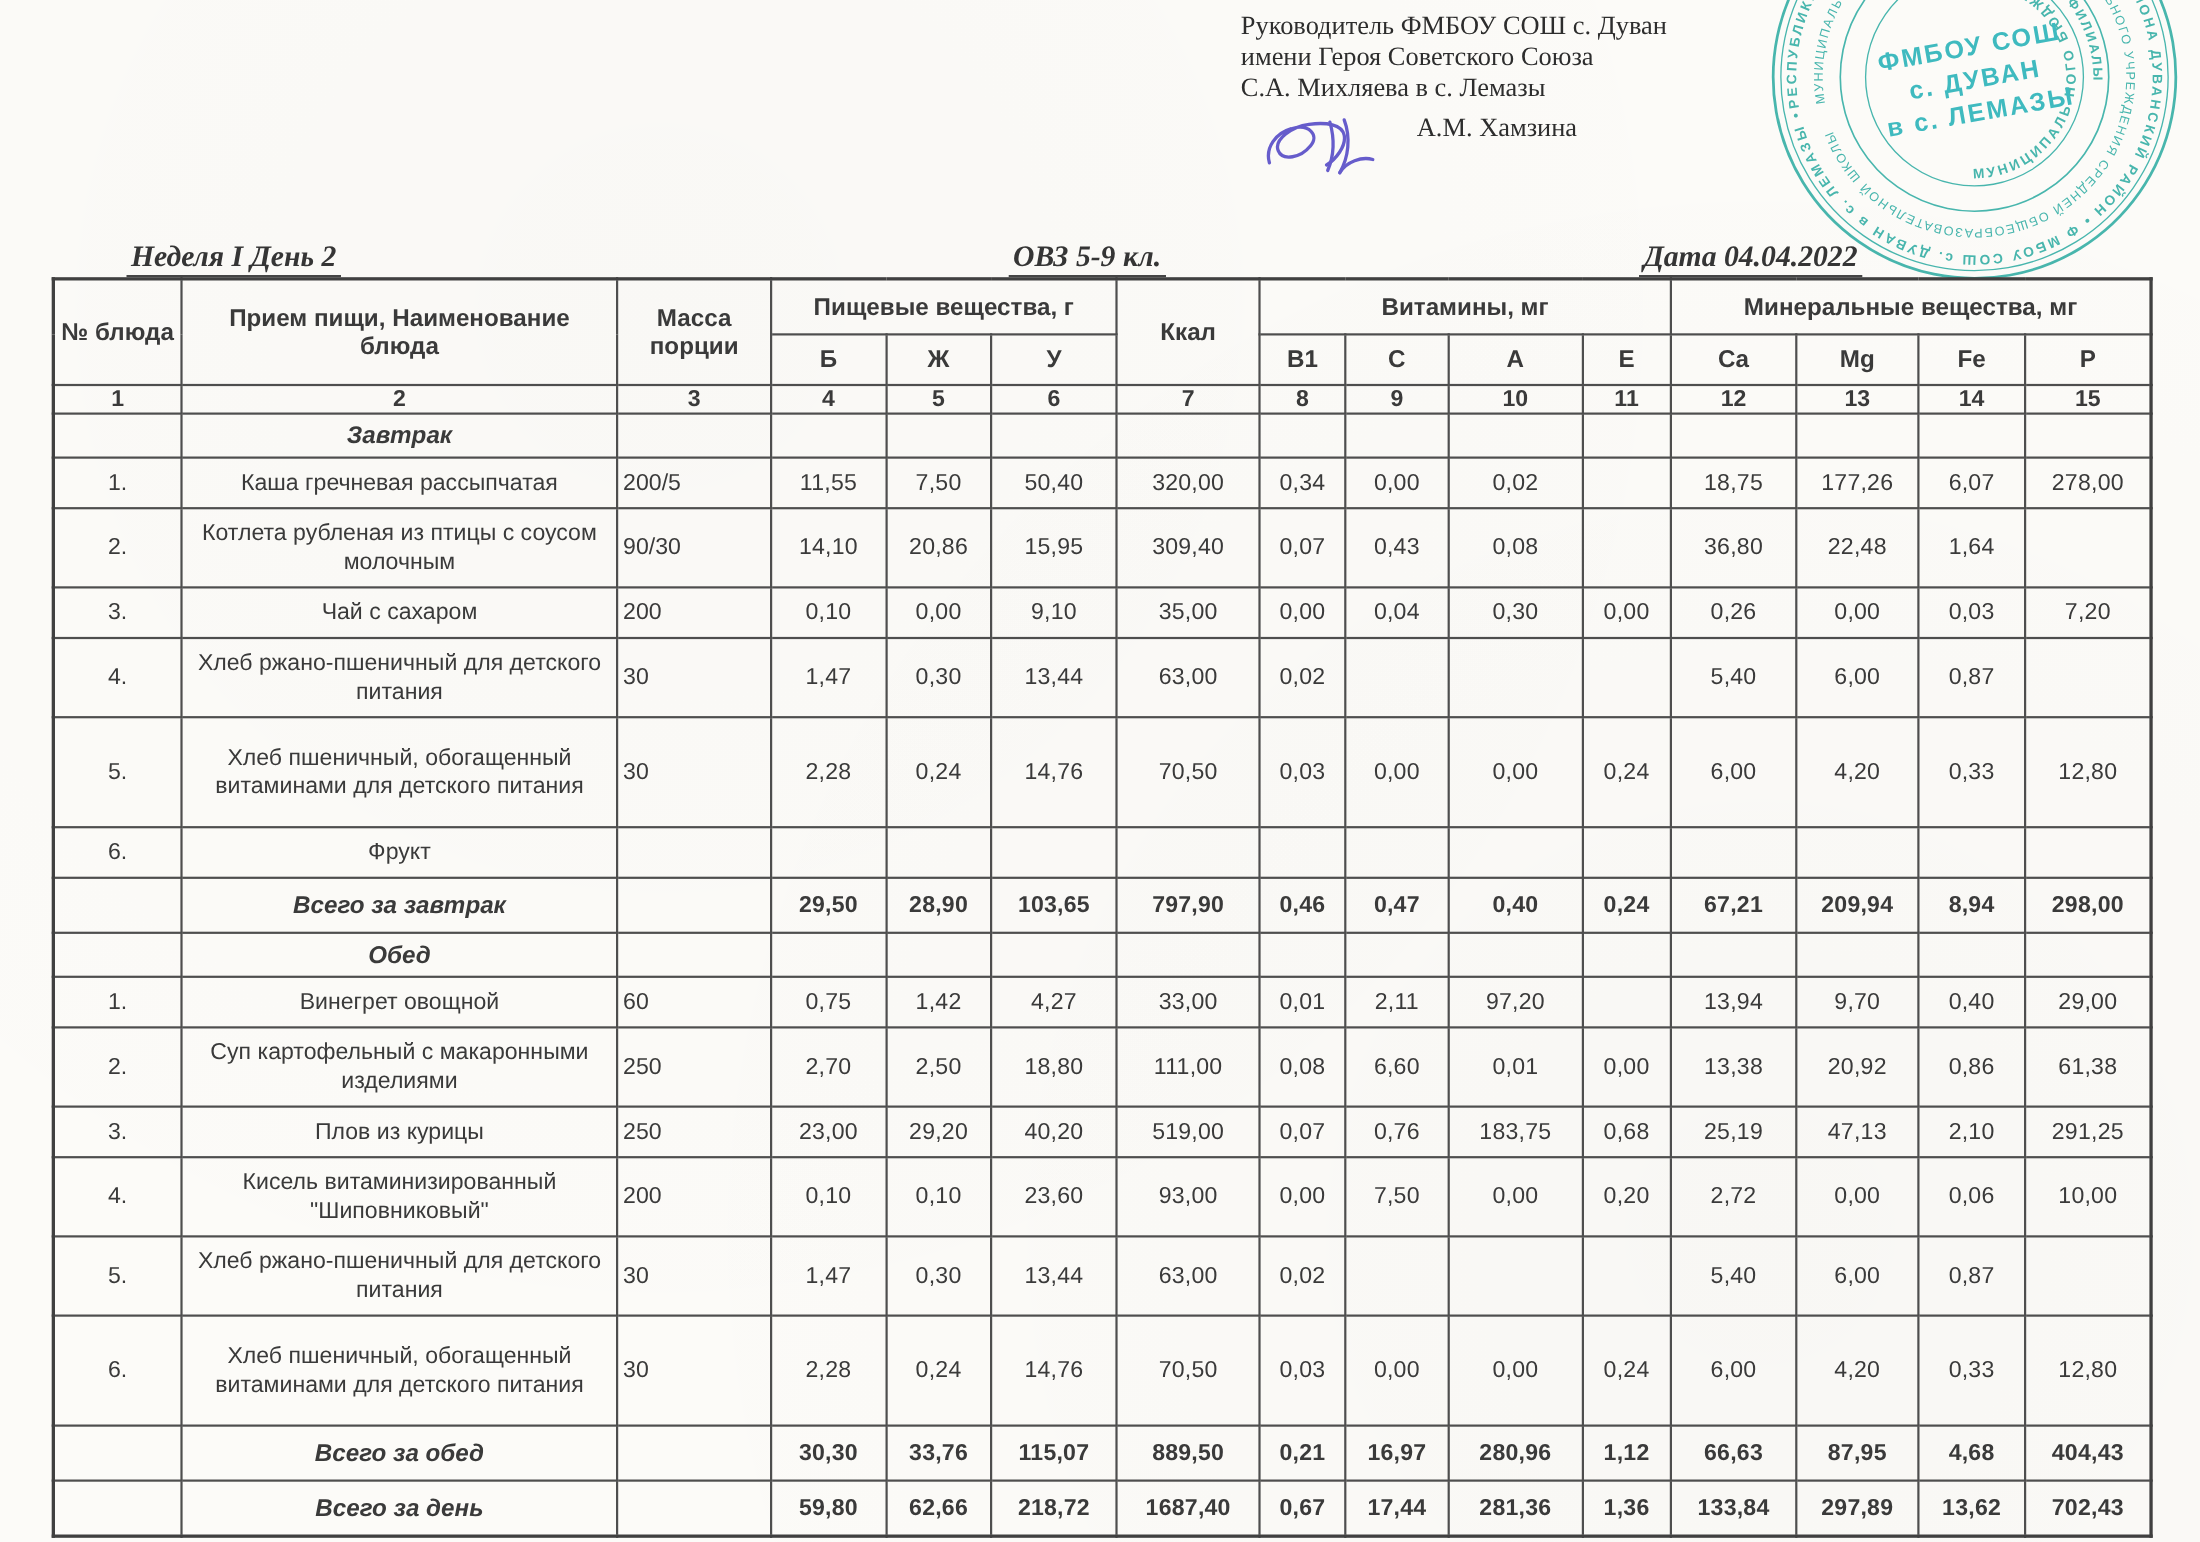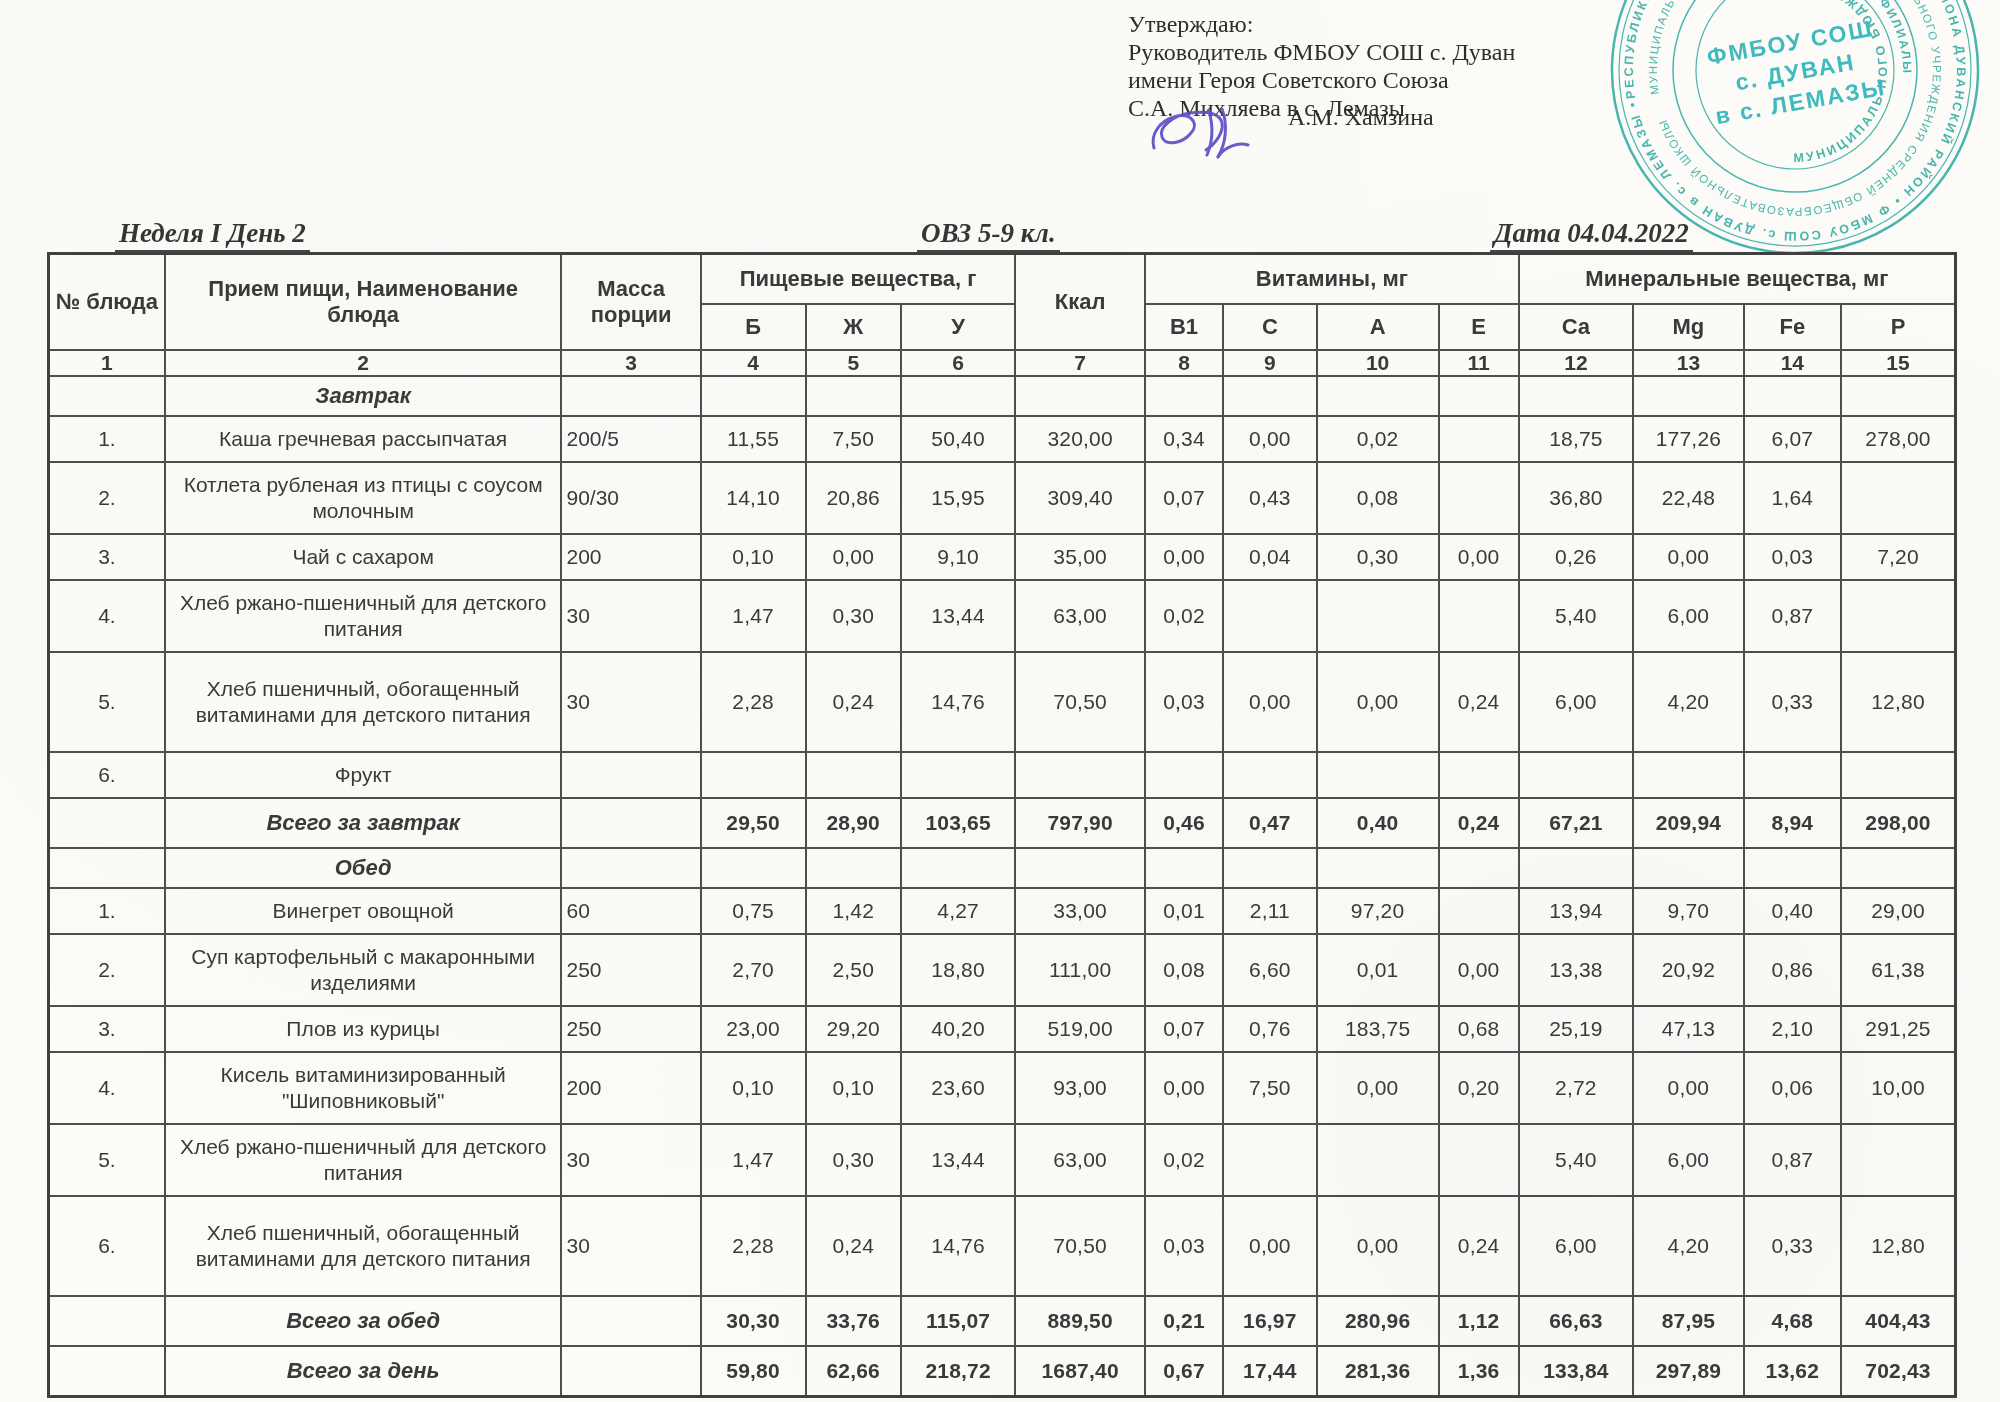--- a/index.html
+++ b/index.html
@@ -57,21 +57,20 @@
   tr.total-row td{height:44px; font-weight:700;}
   tr.total-row td.cell-name{ font-style:italic; font-size:22px;margin-left:36px;}
   tr.total-row td.cell-val{ font-weight:700;}
 </style>
 </head>
 <body>
 
 <div class="page">
 
   <div class="approval">
-    <div>Утверждаю:</div>
     <div>Руководитель ФМБОУ СОШ с. Дуван</div>
     <div>имени Героя Советского Союза</div>
     <div>С.А. Михляева в с. Лемазы</div>
   </div>
 
   <div class="sign-row">
     <svg class="signature-svg" width="130" height="68" viewBox="0 0 130 68">
       <g fill="none" stroke="#5a4fc8" stroke-width="3" stroke-linecap="round" opacity="0.92">
         <path d="M8,50 C4,36 14,23 28,19 C44,14 54,25 45,35 C37,45 20,49 16,39 C12,29 28,17 44,15 C60,13 74,15 76,25 C78,35 68,47 60,52"></path>
         <path d="M63,13 C67,27 67,43 61,57"></path>

